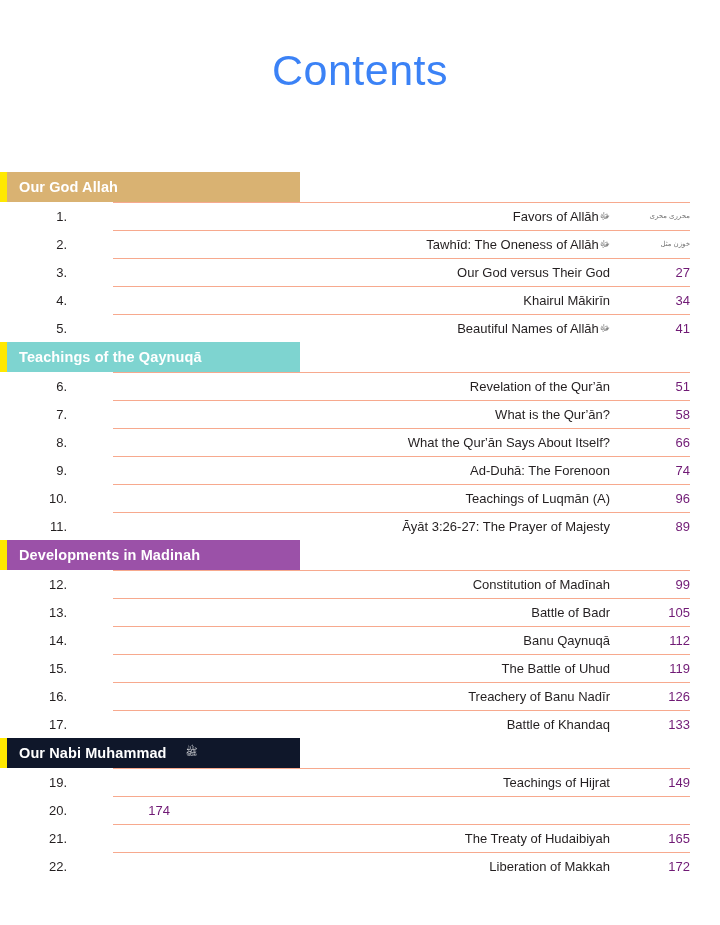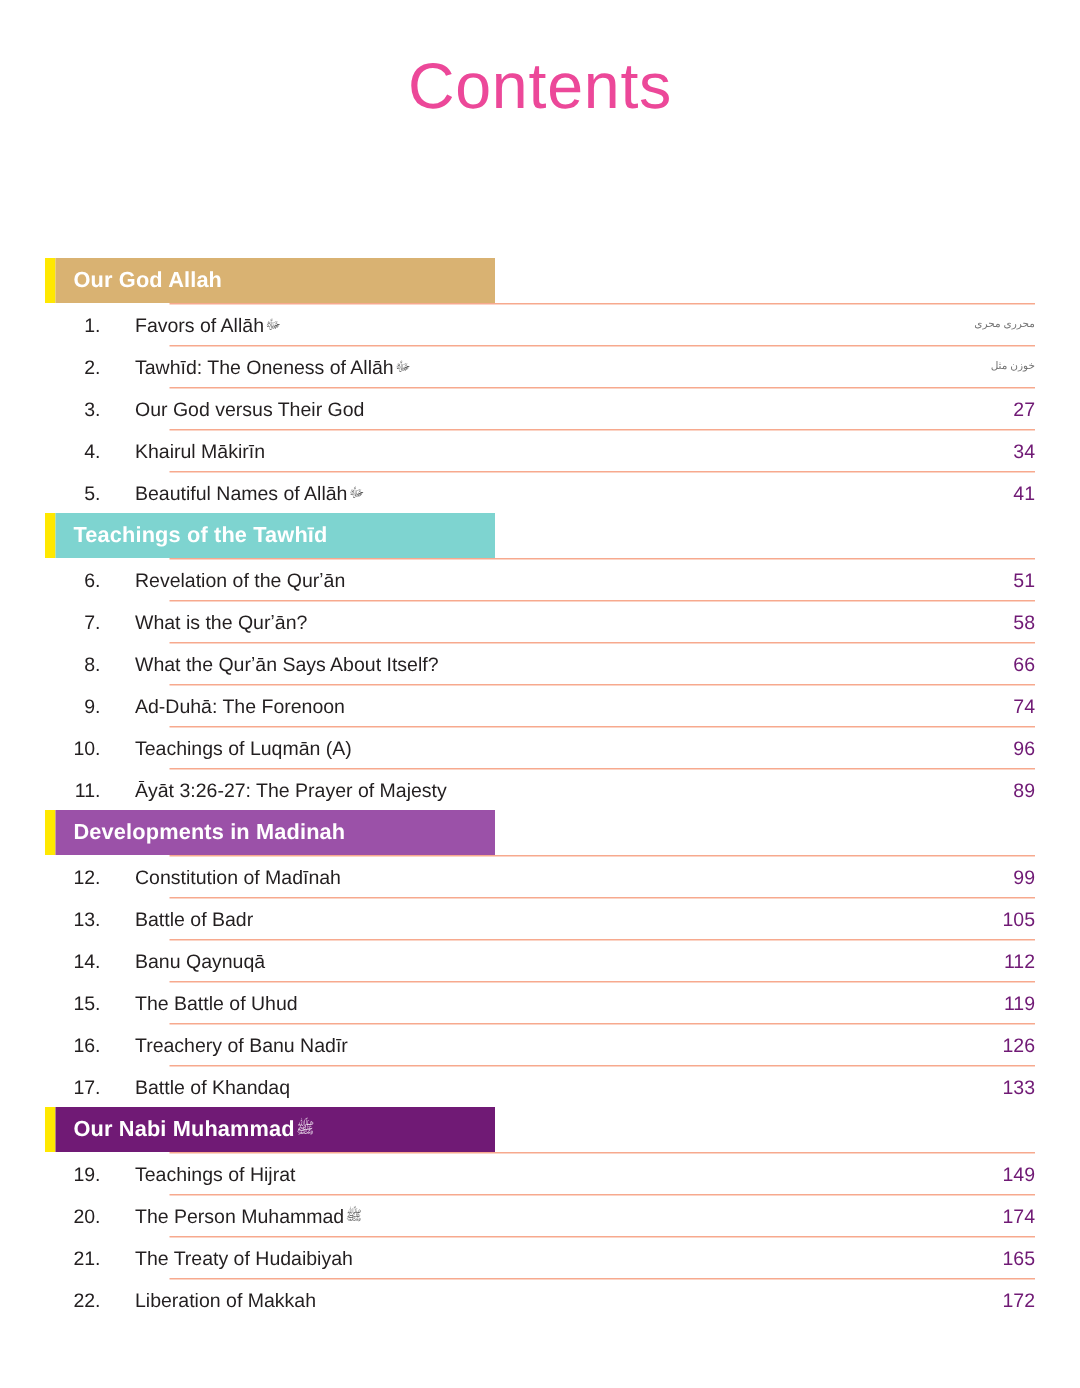--- a/index.html
+++ b/index.html
@@ -19,46 +19,45 @@
     width: 720px;
     height: 925px;
     position: relative;
     background: #ffffff;
     box-sizing: border-box;
   }
 
   
   .page-title {
     position: absolute;
-    top: 6px;
+    top: 18px;
     left: 0;
     width: 720px;
     text-align: center;
     font-size: 43px;
     font-weight: 400;
-    color: #ec4899;
+    color: #3b82f6;
     letter-spacing: 0.5px;
     line-height: 1.1;
   }
 
   
   .toc {
     position: absolute;
     top: 172px;
     left: 0;
     width: 720px;
   }
 
   .section {
     position: relative;
   }
 
   .section-header {
     position: relative;
-    margin-left: 30px;
     width: 300px;
     height: 30px;
     display: flex;
     align-items: center;
     box-sizing: border-box;
   }
 
   .accent-bar {
     width: 7px;
     height: 30px;
@@ -131,20 +130,21 @@
     color: #231f20;
     font-weight: 400;
   }
 
   .entry-title {
     flex: 1 1 auto;
     font-size: 13px;
     color: #231f20;
     font-weight: 400;
     white-space: nowrap;
+    text-align: right;
   }
 
   .entry-title .honorific {
     color: #444;
     font-size: 9px;
   }
 
   .entry-page {
     width: 80px;
     text-align: right;
@@ -204,21 +204,21 @@
             <div class="entry-num">5.</div>
             <div class="entry-title"><span>Beautiful Names of Allāh</span><span class="honorific">ﷻ</span></div>
             <div class="entry-page">41</div>
           </div>
         </div>
       </div>
       <div class="section">
         <div class="section-header">
           <div class="accent-bar" style="background: rgb(255, 232, 0);"></div>
           <div class="section-band band-teal" style="background: rgb(126, 212, 208);">
-            <span class="section-label">Teachings of the Tawhīd</span>
+            <span class="section-label">Teachings of the Qaynuqā</span>
           </div>
         </div>
         <div class="entries">
           <div class="entry">
             <div class="entry-num">6.</div>
             <div class="entry-title"><span>Revelation of the Qurʼān</span></div>
             <div class="entry-page">51</div>
           </div>
           <div class="entry">
             <div class="entry-num">7.</div>
@@ -283,34 +283,33 @@
           <div class="entry">
             <div class="entry-num">17.</div>
             <div class="entry-title"><span>Battle of Khandaq</span></div>
             <div class="entry-page">133</div>
           </div>
         </div>
       </div>
       <div class="section">
         <div class="section-header">
           <div class="accent-bar" style="background: rgb(255, 232, 0);"></div>
-          <div class="section-band band-orange" style="background: #701a75;">
+          <div class="section-band band-orange" style="background: #0f172a; gap: 18px;">
             <span class="section-label">Our Nabi Muhammad</span>
             <span class="section-label honorific">ﷺ</span>
           </div>
         </div>
         <div class="entries">
           <div class="entry">
             <div class="entry-num">19.</div>
             <div class="entry-title"><span>Teachings of Hijrat</span></div>
             <div class="entry-page">149</div>
           </div>
           <div class="entry">
             <div class="entry-num">20.</div>
-            <div class="entry-title"><span>The Person Muhammad</span><span class="honorific">ﷺ</span></div>
             <div class="entry-page">174</div>
           </div>
           <div class="entry">
             <div class="entry-num">21.</div>
             <div class="entry-title"><span>The Treaty of Hudaibiyah</span></div>
             <div class="entry-page">165</div>
           </div>
           <div class="entry">
             <div class="entry-num">22.</div>
             <div class="entry-title"><span>Liberation of Makkah</span></div>

